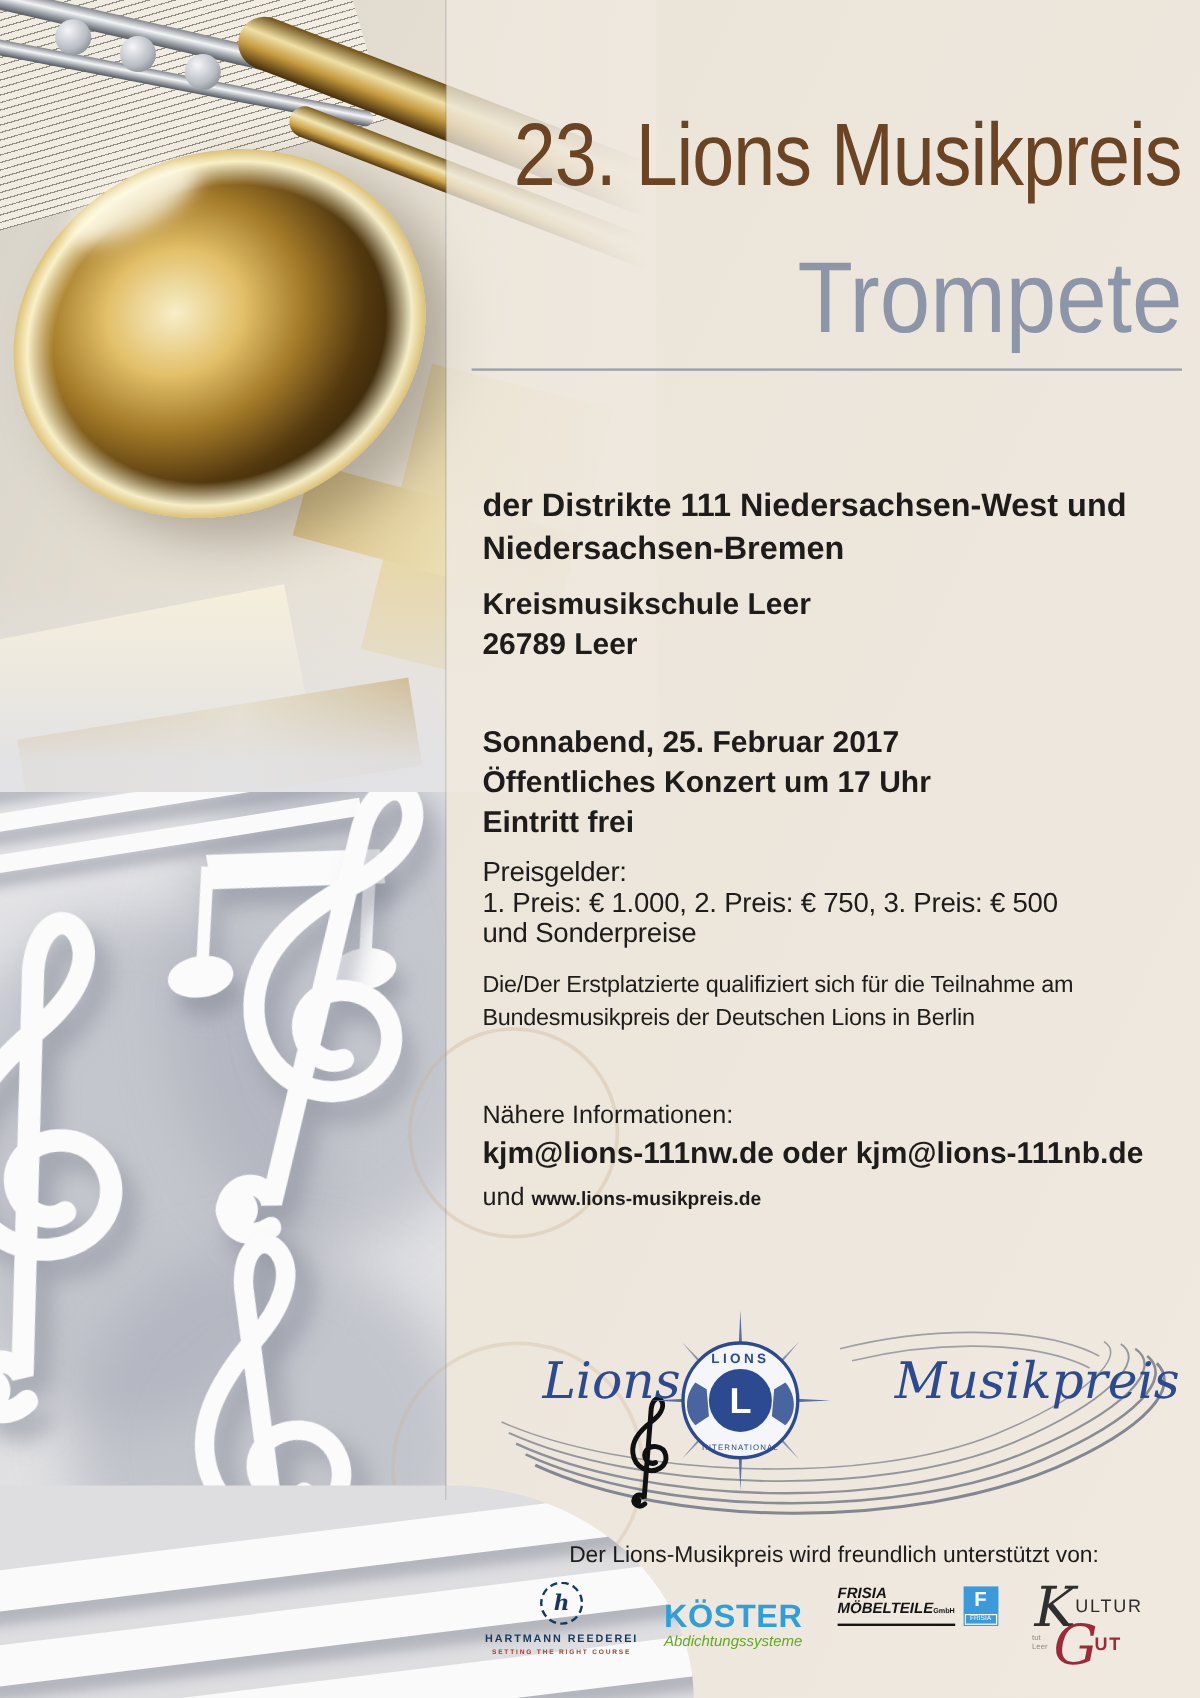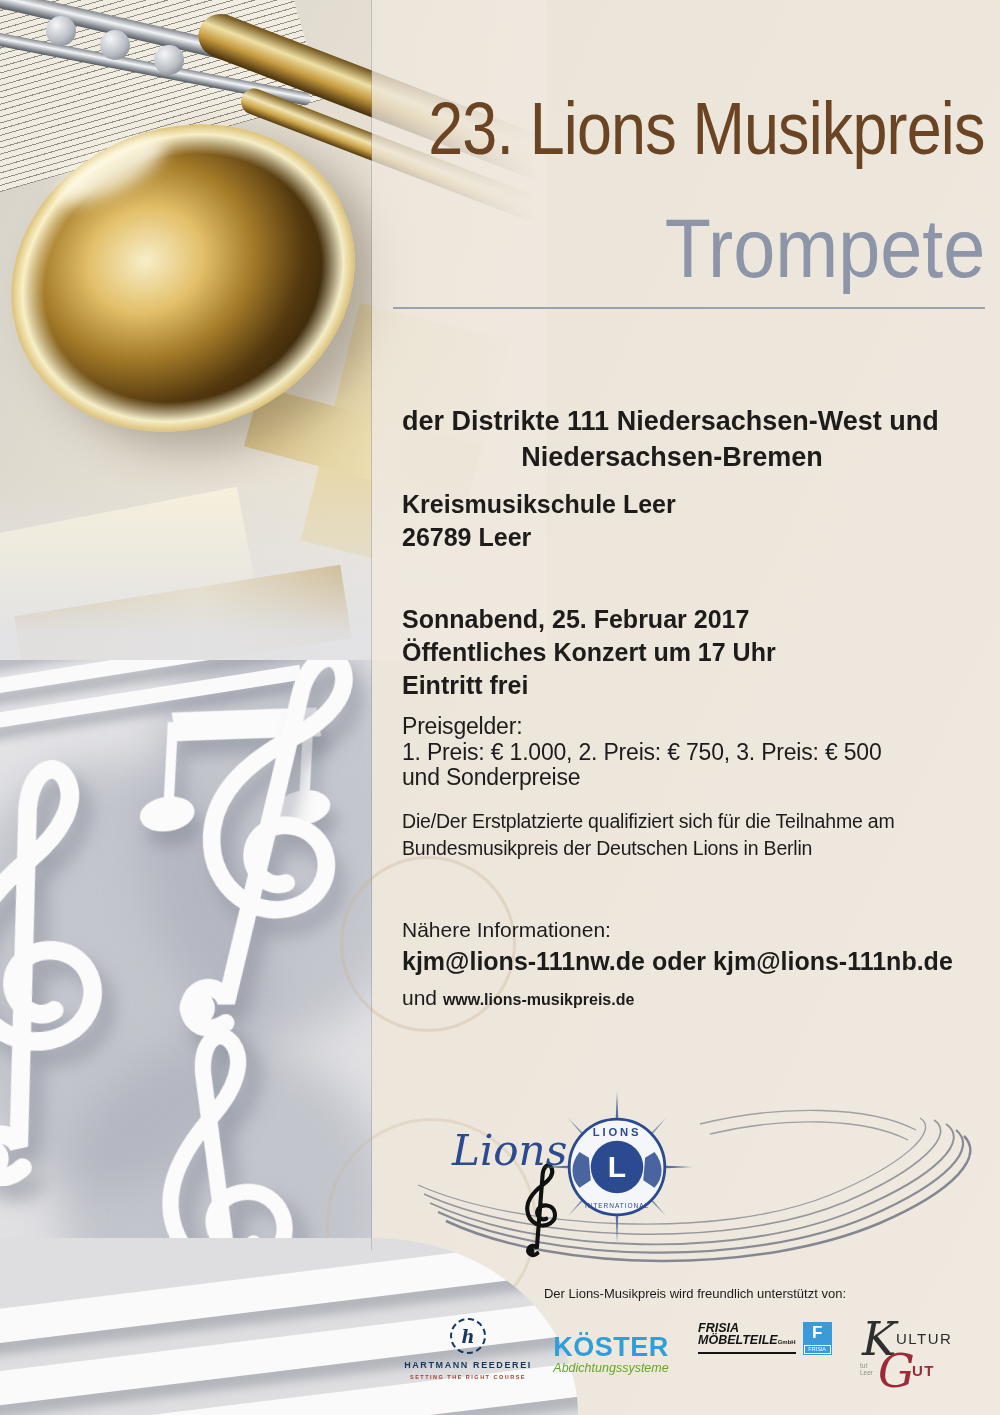--- a/index.html
+++ b/index.html
@@ -78,42 +78,42 @@
   
   .title{position:absolute;right:15px;top:92px;z-index:6;color:#6b4423;font-size:74px;line-height:1;
          white-space:nowrap;letter-spacing:-1px;transform:scaleX(.85);transform-origin:right center;}
   .subtitle{position:absolute;right:15px;top:206px;z-index:6;color:#8d95a8;font-size:84px;line-height:1;
          white-space:nowrap;transform:scaleX(.9);transform-origin:right center;}
   .rule{position:absolute;left:393px;top:307px;width:592px;height:2px;background:#8e96a4;opacity:.85;z-index:6;}
 
   
   .txt{position:absolute;left:402px;z-index:6;}
   .district{top:374px;width:540px;font-size:27px;font-weight:bold;line-height:36px;margin-top:29px;}
-  .district .l2{text-align:center;}
+  .district .l2{text-align:left;}
   .venue{top:488px;font-size:25px;font-weight:bold;line-height:33px;}
   .eventblk{top:603px;font-size:25px;font-weight:bold;line-height:33px;}
   .prizes{top:714px;font-size:23px;line-height:25.5px;letter-spacing:-.2px;}
   .qual{top:808px;font-size:19.5px;line-height:27px;letter-spacing:-.2px;}
   .infohead{top:918px;font-size:21px;}
   .emails{top:947px;font-size:25px;font-weight:bold;}
   .webline{top:986px;font-size:21px;}
   .webline b{font-size:16px;}
 
   
   .logo{position:absolute;left:400px;top:1090px;width:585px;height:178px;z-index:6;}
   .logo svg.swirl{position:absolute;inset:0;width:100%;height:100%;}
   .logo-word{position:absolute;font-family:"DejaVu Serif",serif;font-style:italic;
              color:#2c4a8f;font-size:42px;line-height:1;}
   .logo-lions{left:52px;top:40px;} .logo-musik{right:2px;top:40px;}
   .emblem{position:absolute;left:142px;top:2px;width:150px;height:150px;}
   .logo-clef{position:absolute;left:120px;top:66px;width:46px;height:112px;color:#101010;}
 
   
   .sup-head{position:absolute;left:402px;top:1286px;width:586px;text-align:center;
-            font-size:13px;z-index:6;}
+            font-size:19px;z-index:6;}
   .sponsors{position:absolute;left:0;top:1318px;width:1000px;height:92px;z-index:6;}
   .sponsor{position:absolute;}
   .hartmann{left:402px;width:132px;text-align:center;color:#16385e;}
   .h-badge{width:32px;height:32px;border:2px dashed #16385e;border-radius:50%;margin:0 auto 6px;
            display:flex;align-items:center;justify-content:center;
            font-family:"DejaVu Serif",serif;font-style:italic;font-weight:bold;font-size:18px;}
   .h-name{font-size:9px;font-weight:bold;letter-spacing:1.6px;white-space:nowrap;}
   .h-tag{font-size:5.5px;font-weight:bold;letter-spacing:1.5px;color:#a63a2c;margin-top:4px;white-space:nowrap;}
   .koester{left:546px;top:16px;width:130px;text-align:center;}
   .k-word{font-size:27px;font-weight:bold;color:#2f9fd9;letter-spacing:.5px;line-height:1;}
@@ -272,20 +272,21 @@
           <path d="M132 132 L77 77 L82 72 Z" opacity=".7"></path>
       </g>
       <circle cx="80" cy="80" r="51" fill="#f4f6fa" stroke="#2c4a8f" stroke-width="3"></circle>
       <path d="M40 64 C30 76 30 92 40 102 L52 94 L50 70 Z" fill="#2c4a8f" opacity=".85"></path>
       <path d="M120 64 C130 76 130 92 120 102 L108 94 L110 70 Z" fill="#2c4a8f" opacity=".85"></path>
       <circle cx="80" cy="80" r="28" fill="#2c4a8f"></circle>
       <text x="80" y="47" text-anchor="middle" font-size="12" font-weight="bold" letter-spacing="3" fill="#2c4a8f" font-family="Liberation Sans, sans-serif">LIONS</text>
       <text x="80" y="91" text-anchor="middle" font-size="32" font-weight="bold" fill="#ffffff" font-family="Liberation Sans, sans-serif">L</text>
       <text x="80" y="124" text-anchor="middle" font-size="7" letter-spacing="1" fill="#2c4a8f" font-family="Liberation Sans, sans-serif">INTERNATIONAL</text>
     </svg>
+    <div class="logo-word logo-musik">Musikpreis</div>
   </div>
 
   <div class="sup-head">Der Lions-Musikpreis wird freundlich unterstützt von:</div>
   <div class="sponsors">
 
     <div class="sponsor hartmann">
       <div class="h-badge">
         <span>h</span>
       </div>
       <div class="h-name">HARTMANN REEDEREI</div>

